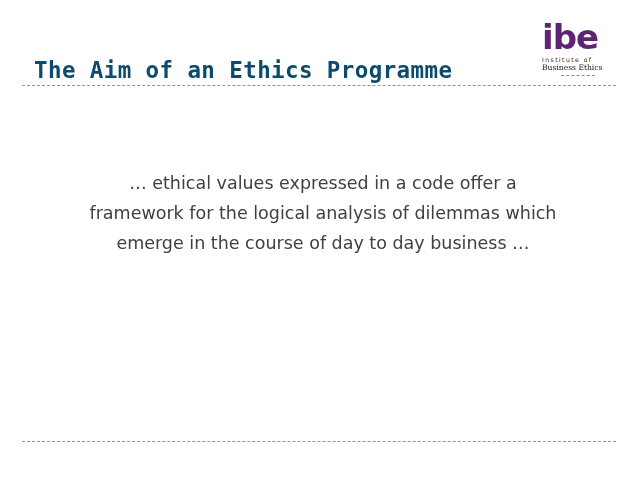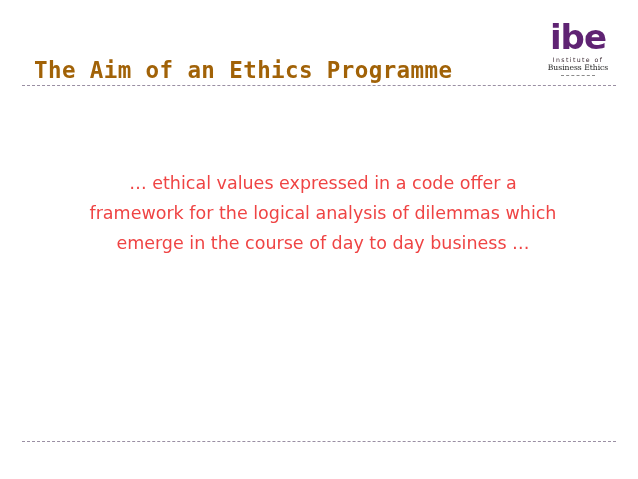--- a/index.html
+++ b/index.html
@@ -25,31 +25,30 @@
   
   .title {
     position: absolute;
     left: 34px;
     top: 42px;
     width: 520px;
     font-family: "DejaVu Sans Mono", monospace;
     font-size: 22.5px;
     font-weight: bold;
     letter-spacing: 0.4px;
-    color: #a16207;
+    color: #0c4a6e;
     white-space: nowrap;
   }
 
   
   .logo {
     position: absolute;
     right: 24px;
     top: 20px;
     width: 72px;
-    text-align: center;
     line-height: 1;
   }
   .logo-mark {
     font-family: "DejaVu Sans", sans-serif;
     font-size: 34px;
     font-weight: bold;
     color: #5f2373;
     letter-spacing: -1px;
     line-height: 34px;
   }
@@ -92,21 +91,21 @@
   
   .quote {
     position: absolute;
     left: 88px;
     top: 150px;
     width: 470px;
     text-align: center;
     font-family: "DejaVu Sans", sans-serif;
     font-size: 17.5px;
     line-height: 30px;
-    color: #ef4444;
+    color: #404040;
   }
 
   
   .footer {
     position: absolute;
     right: 58px;
     top: 451px;
     font-family: "DejaVu Sans", sans-serif;
     font-size: 9.5px;
     color: #111111;

